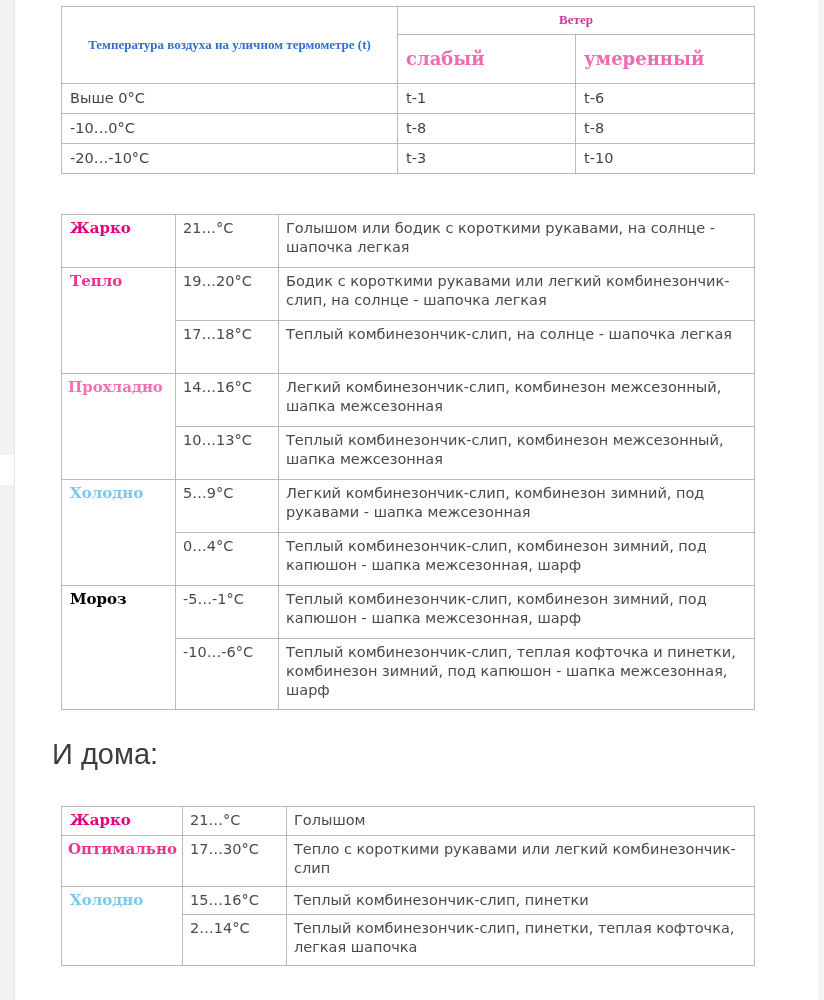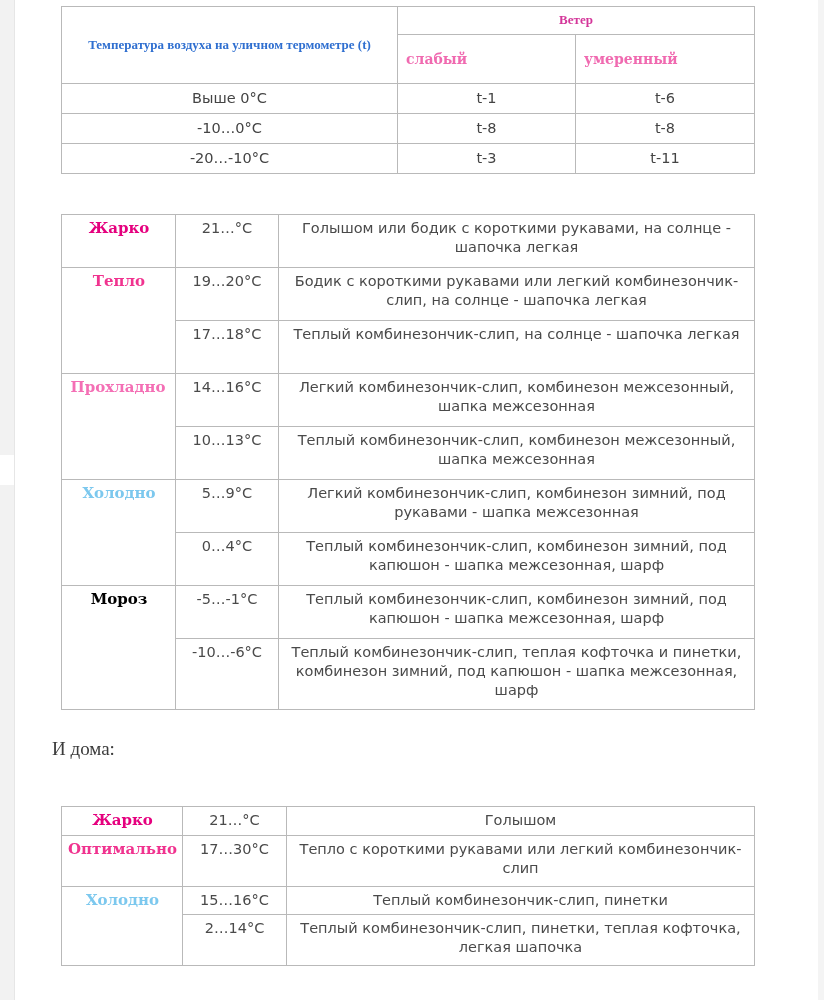--- a/index.html
+++ b/index.html
@@ -47,21 +47,21 @@
     table-layout: fixed;
   }
   td, th {
     border: 1px solid #b9b9b9;
     vertical-align: top;
     padding: 3px 6px;
     font-size: 14.5px;
     line-height: 1.32;
     color: #3a3a3a;
     background: #ffffff;
-    text-align: center;
+    text-align: left;
     font-weight: normal;
   }
 
   
   #wind-table {
     position: absolute;
     left: 61px;
     top: 6px;
     width: 693px;
   }
@@ -76,21 +76,21 @@
     font-size: 13px;
     line-height: 1.3;
   }
   .hdr-wind {
     color: #d4379a;
   }
   .hdr-sub {
     font-family: "DejaVu Serif", serif;
     font-weight: bold;
     color: #f06ab0;
-    font-size: 14px;
+    font-size: 18px;
     text-align: left;
   }
   #wind-table .cell-temp {
     color: #444;
     font-size: 14.5px;
   }
 
   
   #outdoor-table {
     position: absolute;
@@ -118,22 +118,22 @@
   }
   .desc-cell {
     color: #4a4a4a;
   }
 
   
   #home-heading {
     position: absolute;
     left: 52px;
     top: 738px;
-    font-family: Liberation Serif, serif;
-    font-size: 19px;
+    font-family: Liberation Sans, sans-serif;
+    font-size: 29px;
     color: #3c3c3c;
   }
 
   
   #home-table {
     position: absolute;
     left: 61px;
     top: 806px;
     width: 693px;
   }
@@ -171,21 +171,21 @@
         <td class="cell-temp">t-6</td>
       </tr>
       <tr>
         <td class="cell-temp">-10…0°C</td>
         <td class="cell-temp">t-8</td>
         <td class="cell-temp">t-8</td>
       </tr>
       <tr>
         <td class="cell-temp">-20…-10°C</td>
         <td class="cell-temp">t-3</td>
-        <td class="cell-temp">t-11</td>
+        <td class="cell-temp">t-10</td>
       </tr>
     </tbody>
   </table>
 
   <table id="outdoor-table">
     <colgroup>
       <col style="width:114px">
       <col style="width:103px">
       <col style="width:476px">
     </colgroup>

